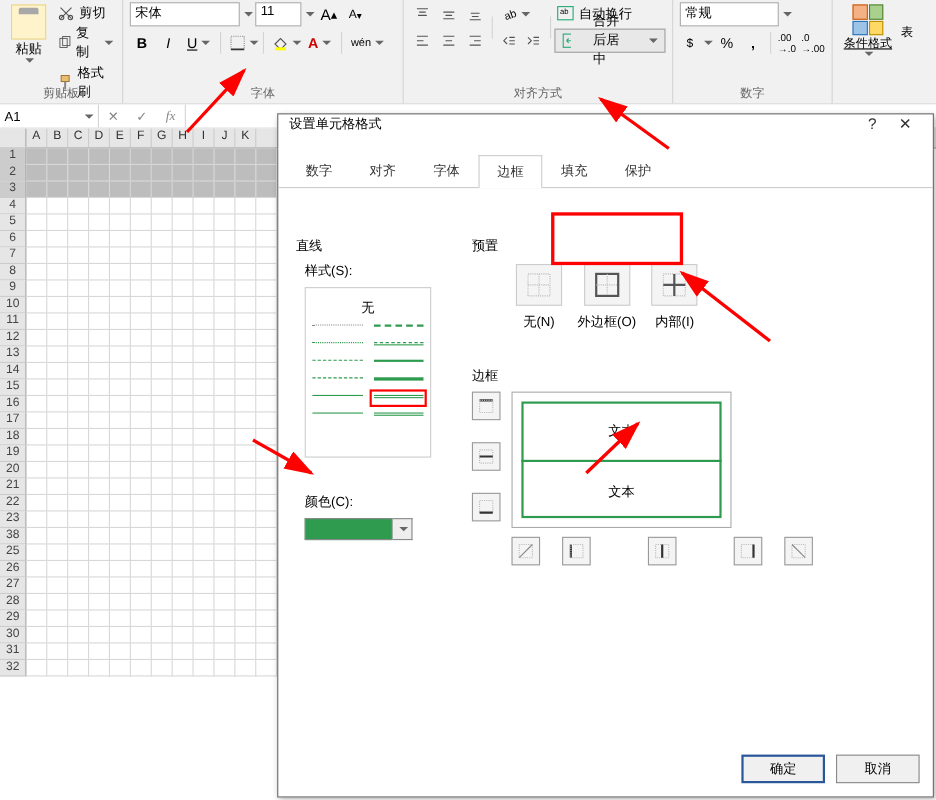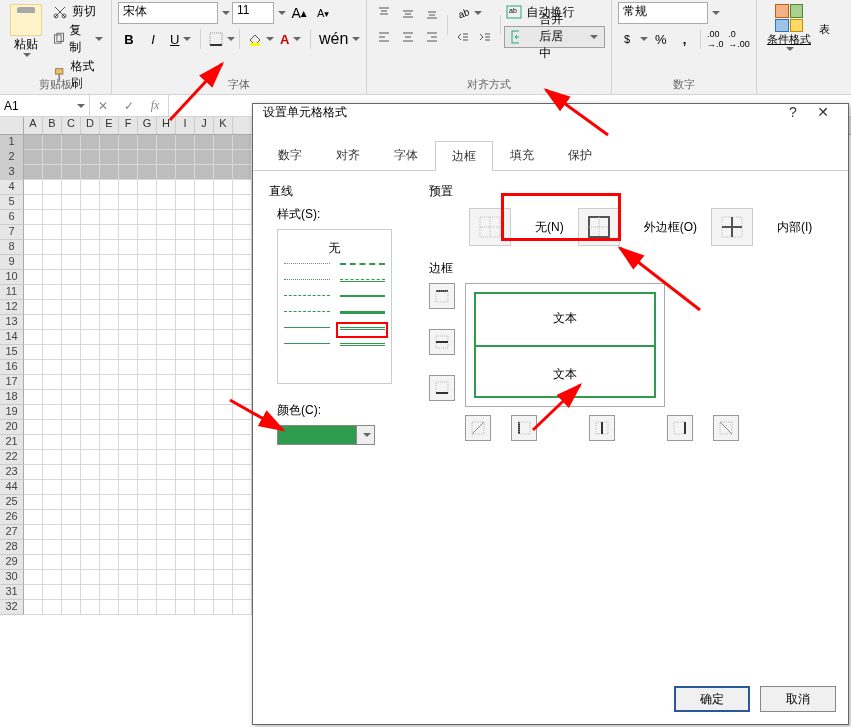--- a/index.html
+++ b/index.html
@@ -56,27 +56,27 @@
 
 
 .dialog { position: absolute; left: 252px; top: 103px; width: 597px; height: 622px; background: #fff; border: 1px solid #666; box-shadow: 2px 2px 6px rgba(0,0,0,0.3); }
 .dlg-title { height: 32px; display: flex; padding: 0 10px; font-size: 12px; border-bottom: 1px solid #fff; }
 .dlg-title .sp { flex: 1; }
 .dlg-title .tc { width: 30px; text-align: center; font-size: 14px; color: #333; }
 .dlg-tabs { display: flex; border-bottom: 1px solid #ccc; padding: 4px 8px 0; gap: 0; }
 .dlg-tab { padding: 6px 16px; font-size: 12px; color: #333; border: 1px solid transparent; border-bottom: none; }
 .dlg-tab.active { border-color: #ccc; background: #fff; position: relative; top: 1px; }
 .dlg-body { padding: 12px 16px; position: relative; height: 500px; }
-.sec-label { font-size: 12px; margin-bottom: 6px; }
+.sec-label { font-size: 12px; margin-bottom: 6px; margin-top: 32px; }
 .line-box { border: 1px solid #ccc; width: 115px; height: 155px; padding: 6px; position: relative; }
 .line-none { text-align: center; font-size: 12px; padding: 4px 0 6px; }
 .line-grid { display: grid; grid-template-columns: 1fr 1fr; gap: 4px 10px; }
 .line-sw { height: 12px; }
 .preset-row { display: flex; gap: 14px; margin-left: 0; }
-.preset-cell { display: flex; flex-direction: row; align-items: center; gap: 24px; }
+.preset-cell { display: flex; flex-direction: column; align-items: center; gap: 6px; }
 .preset-btn { width: 42px; height: 38px; border: 1px solid #ccc; background: #f4f4f4; display: flex; align-items: center; justify-content: center; }
 .preset-mini { width: 24px; height: 24px; position: relative; }
 .border-section { margin-top: 14px; }
 .border-grid { display: flex; align-items: flex-start; gap: 10px; }
 .bside { display: flex; flex-direction: column; gap: 20px; }
 .bside-btn { width: 26px; height: 26px; border: 1px solid #999; background: #f4f4f4; display: flex; align-items: center; justify-content: center; }
 .preview-box { width: 200px; height: 124px; border: 1px solid #aaa; background: #fff; position: relative; }
 .preview-inner { position: absolute; inset: 8px; border: 2px solid #2e9b4f; }
 .preview-mid { position: absolute; left: 8px; right: 8px; top: 50%; border-top: 2px solid #2e9b4f; }
 .ptxt { position: absolute; left: 0; right: 0; text-align: center; font-size: 12px; }
@@ -168,21 +168,21 @@
               <rect x="2" y="11" width="10" height="3" fill="#ffff00"></rect>
             </svg>
             <span class="dd-arrow"></span>
           </div>
         <div class="rbtn split">
             <span style="color:#c00;font-weight:bold">A</span>
             <span class="dd-arrow"></span>
           </div>
         <div class="vsep"></div>
         <div class="rbtn split">
-            <span style="font-size:16px">wén</span>
+            <span style="font-size:10px">wén</span>
             <span class="dd-arrow"></span>
           </div>
       </div>
     </div>
     <div class="ribbon-group-label">字体</div>
   </div>
 
   <div class="ribbon-group" style="width:245px">
     <div style="flex:1">
       <div class="font-row">
@@ -694,21 +694,21 @@
         <div class="cell"></div>
         <div class="cell"></div>
         <div class="cell"></div>
         <div class="cell"></div>
         <div class="cell"></div>
         <div class="cell"></div>
         <div class="cell"></div>
         <div class="cell"></div>
       </div>
       <div class="row">
-        <div class="row-h">44</div>
+        <div class="row-h">38</div>
         <div class="cell"></div>
         <div class="cell"></div>
         <div class="cell"></div>
         <div class="cell"></div>
         <div class="cell"></div>
         <div class="cell"></div>
         <div class="cell"></div>
         <div class="cell"></div>
         <div class="cell"></div>
         <div class="cell"></div>

